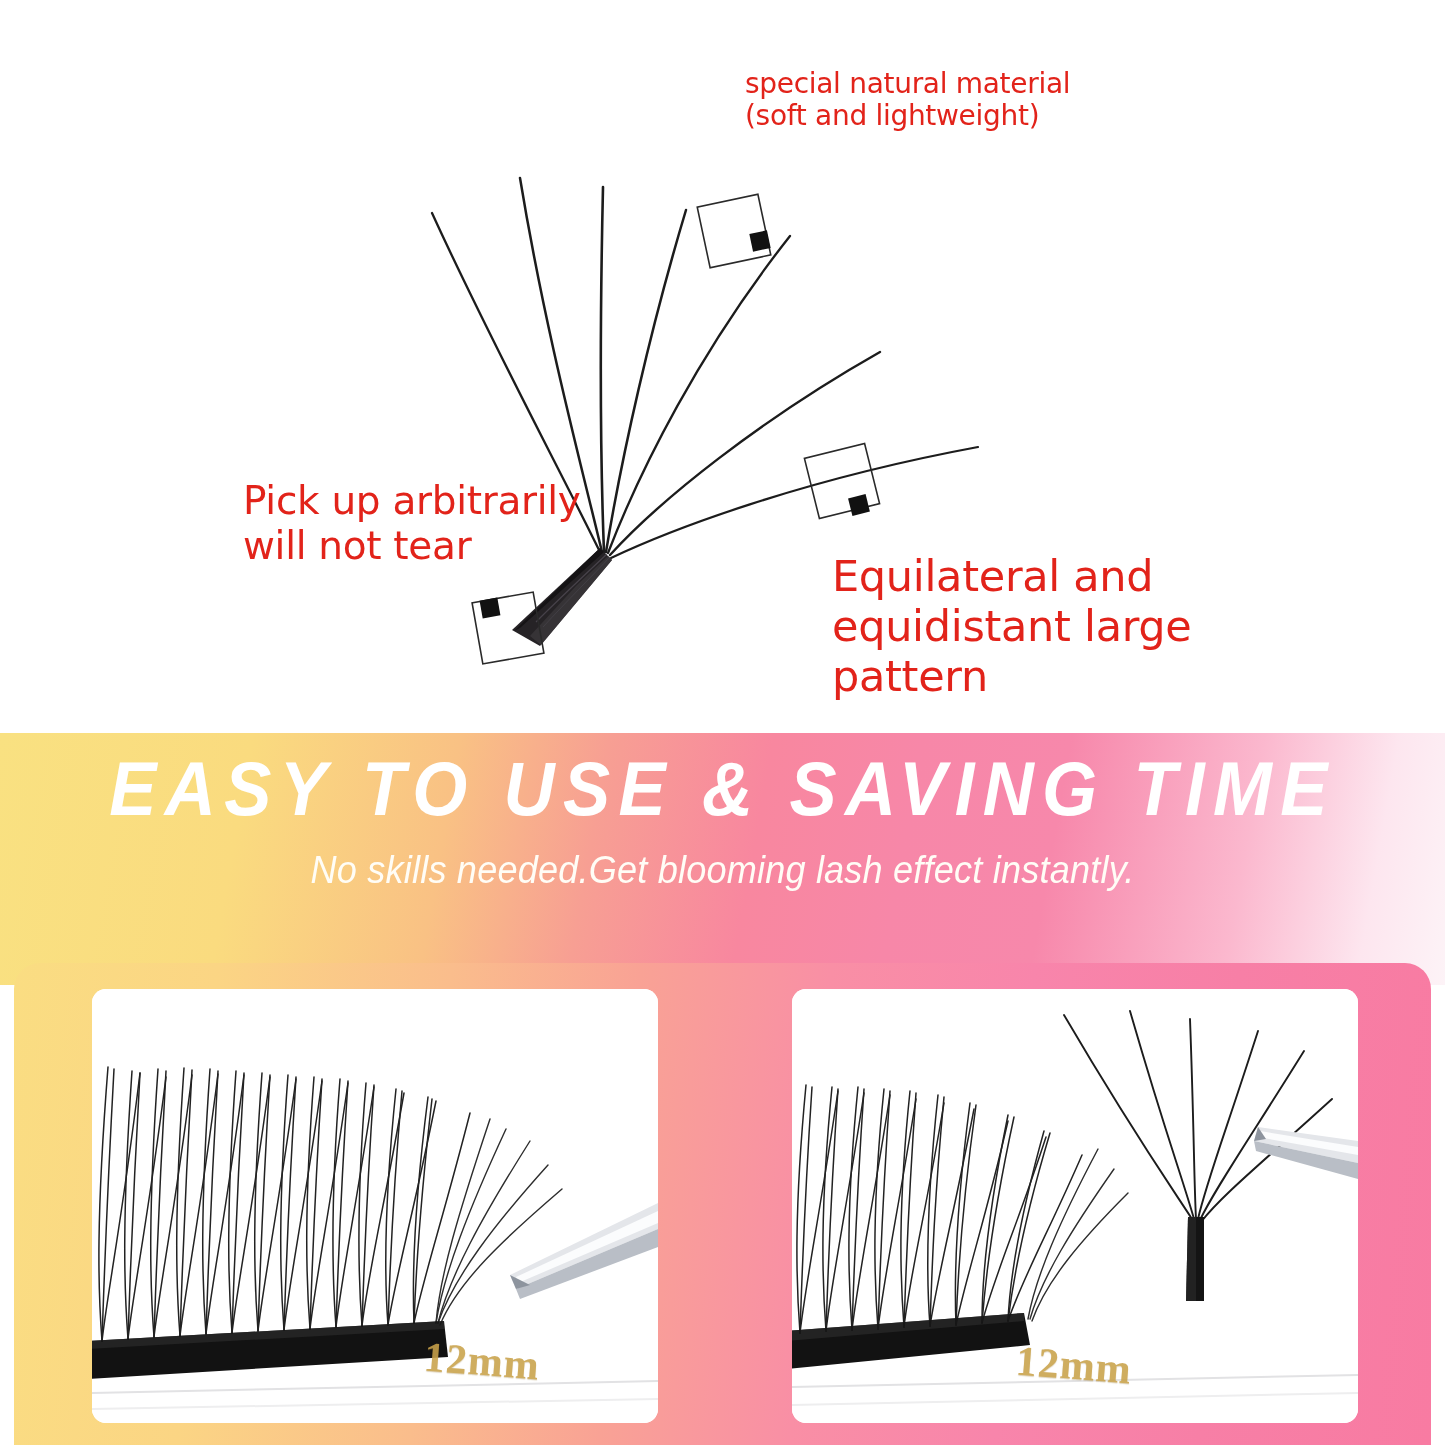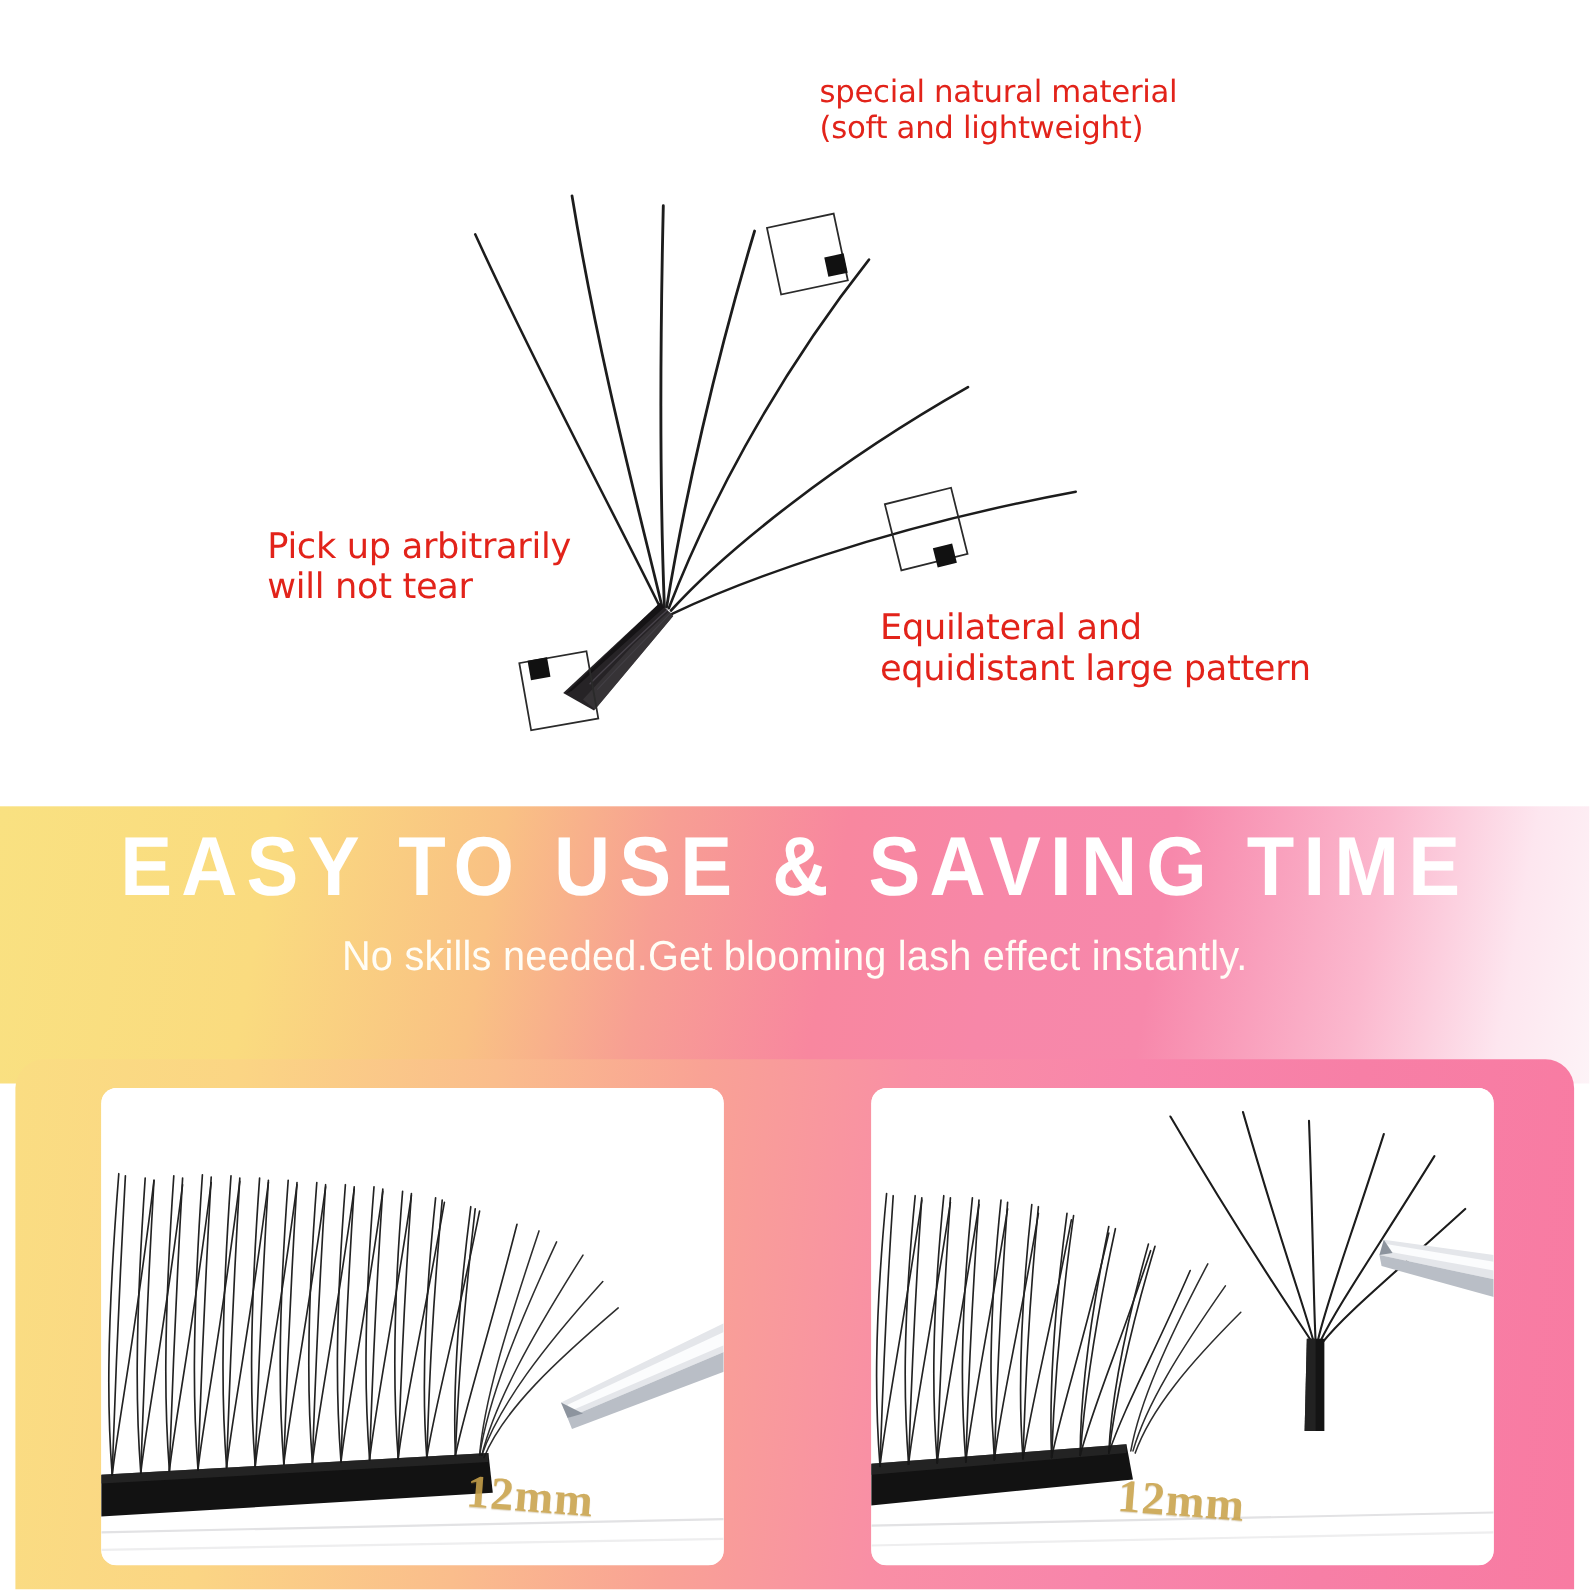--- a/index.html
+++ b/index.html
@@ -25,42 +25,43 @@
     line-height:1.16;
     white-space:pre-line;
     letter-spacing:-0.3px;
   }
   .callout-top{
     left:745px; top:68px; width:470px;
     font-size:28px;
   }
   .callout-left{
     left:243px; top:478px; width:380px;
-    font-size:32px;
+    font-size:39px;
   }
   .callout-right{
-    left:800px; top:552px; width:480px;
-    font-size:32px;
+    left:832px; top:552px; width:480px;
+    font-size:43px;
   }
 
   
   .banner{
     position:absolute; left:0; top:733px; width:1445px; height:252px;
     background:linear-gradient(100deg,
       #f9e181 0%,
       #fadb7f 17%,
       #f9c184 31%,
       #f79f93 41%,
       #f8879f 52%,
       #f787a8 62%,
       #f788ab 72%,
       #fbb8ce 85%,
       #fde6ef 94%,
       #fdf3f7 100%);
     overflow:hidden;
+    font-style:italic;
   }
   .banner-title{
     position:absolute; left:0; top:18px; width:1445px;
     text-align:center;
     color:#ffffff;
     font-family:"Liberation Sans", sans-serif;
     font-weight:bold;
     font-size:76px;
     letter-spacing:9px;
     transform:scaleX(0.93);

